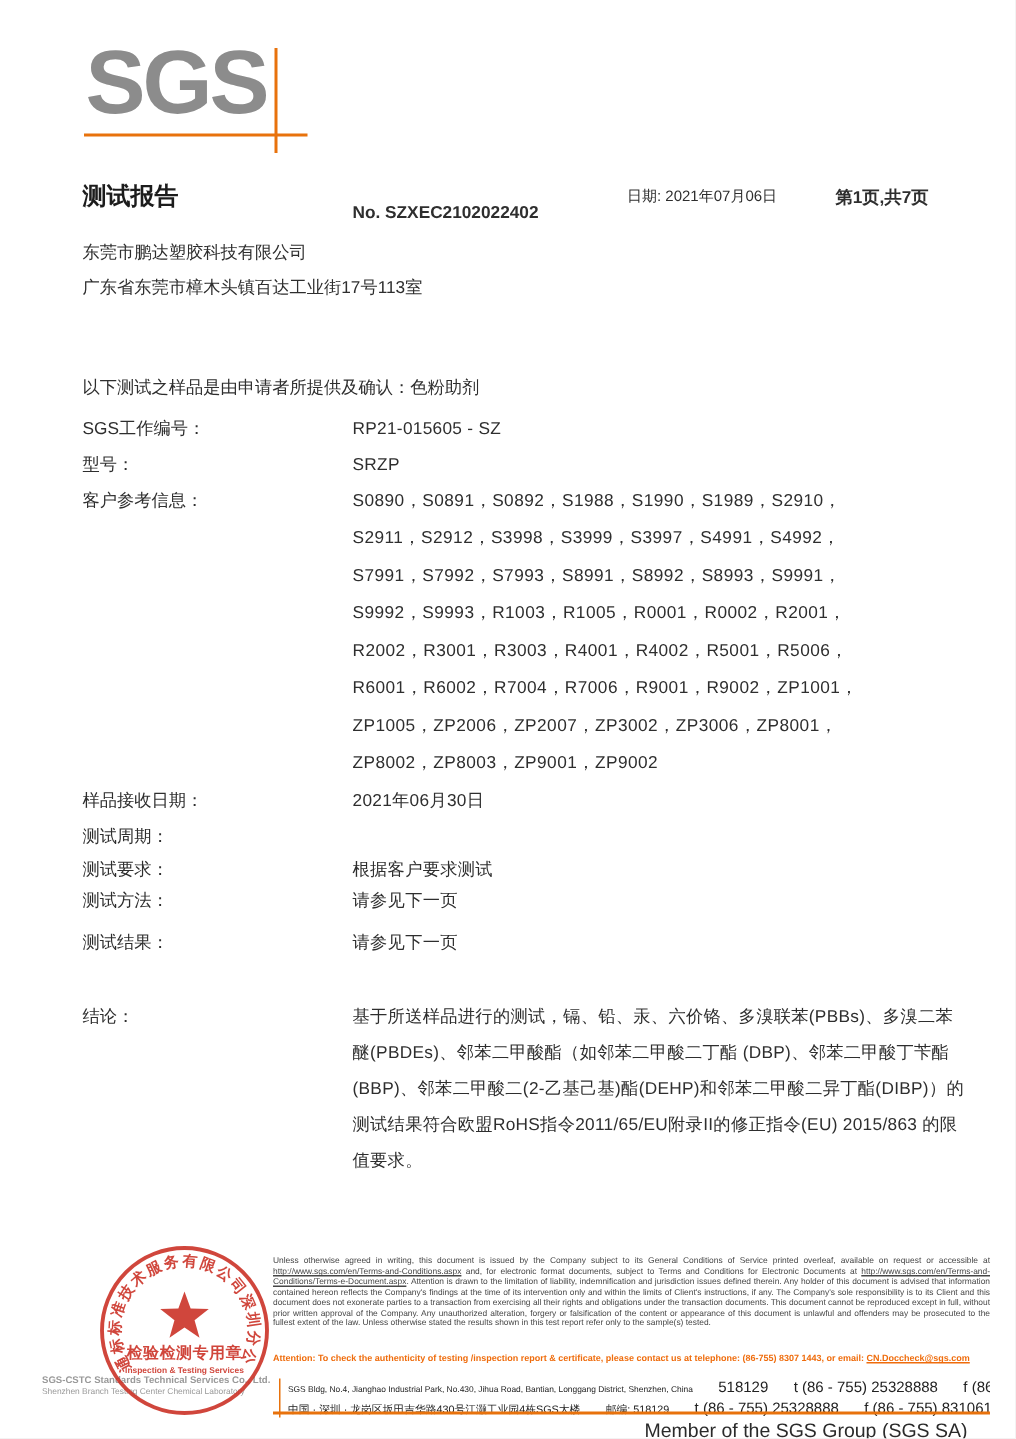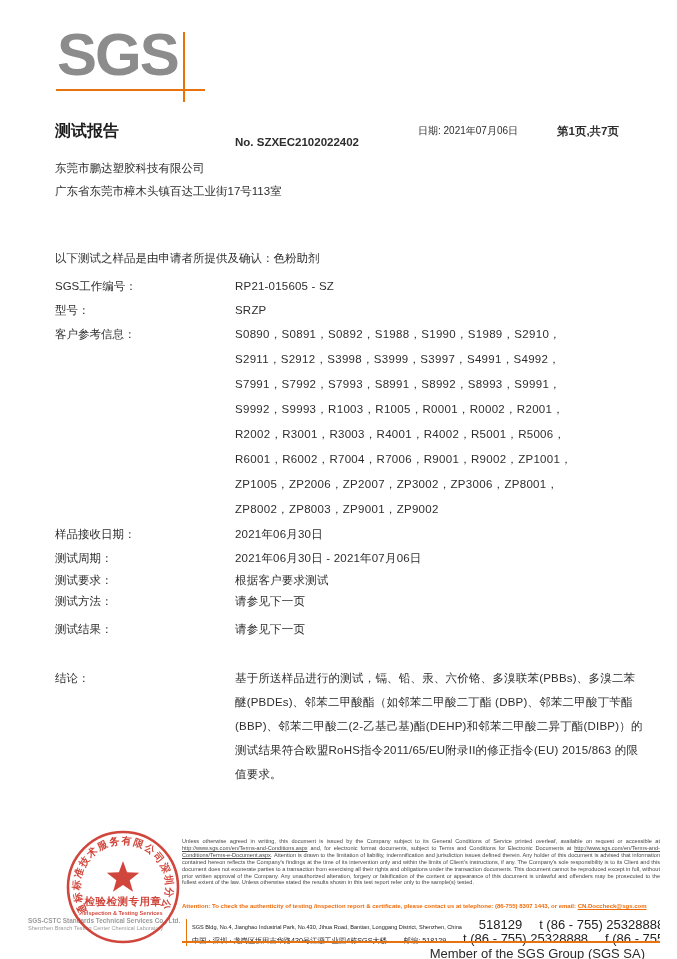--- a/index.html
+++ b/index.html
@@ -46,21 +46,21 @@
     position:absolute; left:182px; top:903px; width:478px;
     font-size:6px; line-height:7.2px; font-weight:700; color:#ef6c0c;
   }
   .attention .lnk { text-decoration:underline; }
   .addr-block {
     position:absolute; left:186px; top:919px; width:474px;
     border-left:1.5px solid #e8720c; padding-left:5px; color:#222;
   }
   .addr-row { white-space:nowrap; overflow:hidden; line-height:10.5px; }
   .addr-small { font-size:5.6px; }
-  .addr-big   { font-size:13px; }
+  .addr-big   { font-size:10px; }
   .addr-cn    { font-size:7.2px; }
   .addr-sep   { display:inline-block; width:8px; }
   .footer-hline { position:absolute; left:182px; top:941px; width:478px; height:1.5px; background:#e8720c; }
   .member { position:absolute; right:32px; top:946px; font-size:13px; color:#2a2a2a; }
   
   .lab-names { position:absolute; left:28px; top:917px; width:170px; color:#9a9a9a; }
   .lab-l1 { font-size:6.4px; font-weight:700; line-height:8px; }
   .lab-l2 { font-size:5.6px; line-height:7px; }
   .stamp { position:absolute; left:62px; top:826px; opacity:0.9; }
 </style>
@@ -109,21 +109,20 @@
       </div>
     </div>
 
     <div class="frow">
       <div class="lbl">样品接收日期：</div>
       <div class="val">2021年06月30日</div>
     </div>
 
     <div class="frow">
       <div class="lbl">测试周期：</div>
-      <div class="val">2021年06月30日 - 2021年07月06日</div>
     </div>
 
     <div class="frow tight">
       <div class="lbl">测试要求：</div>
       <div class="val">根据客户要求测试</div>
     </div>
 
     <div class="frow tight">
       <div class="lbl">测试方法：</div>
       <div class="val">请参见下一页</div>

